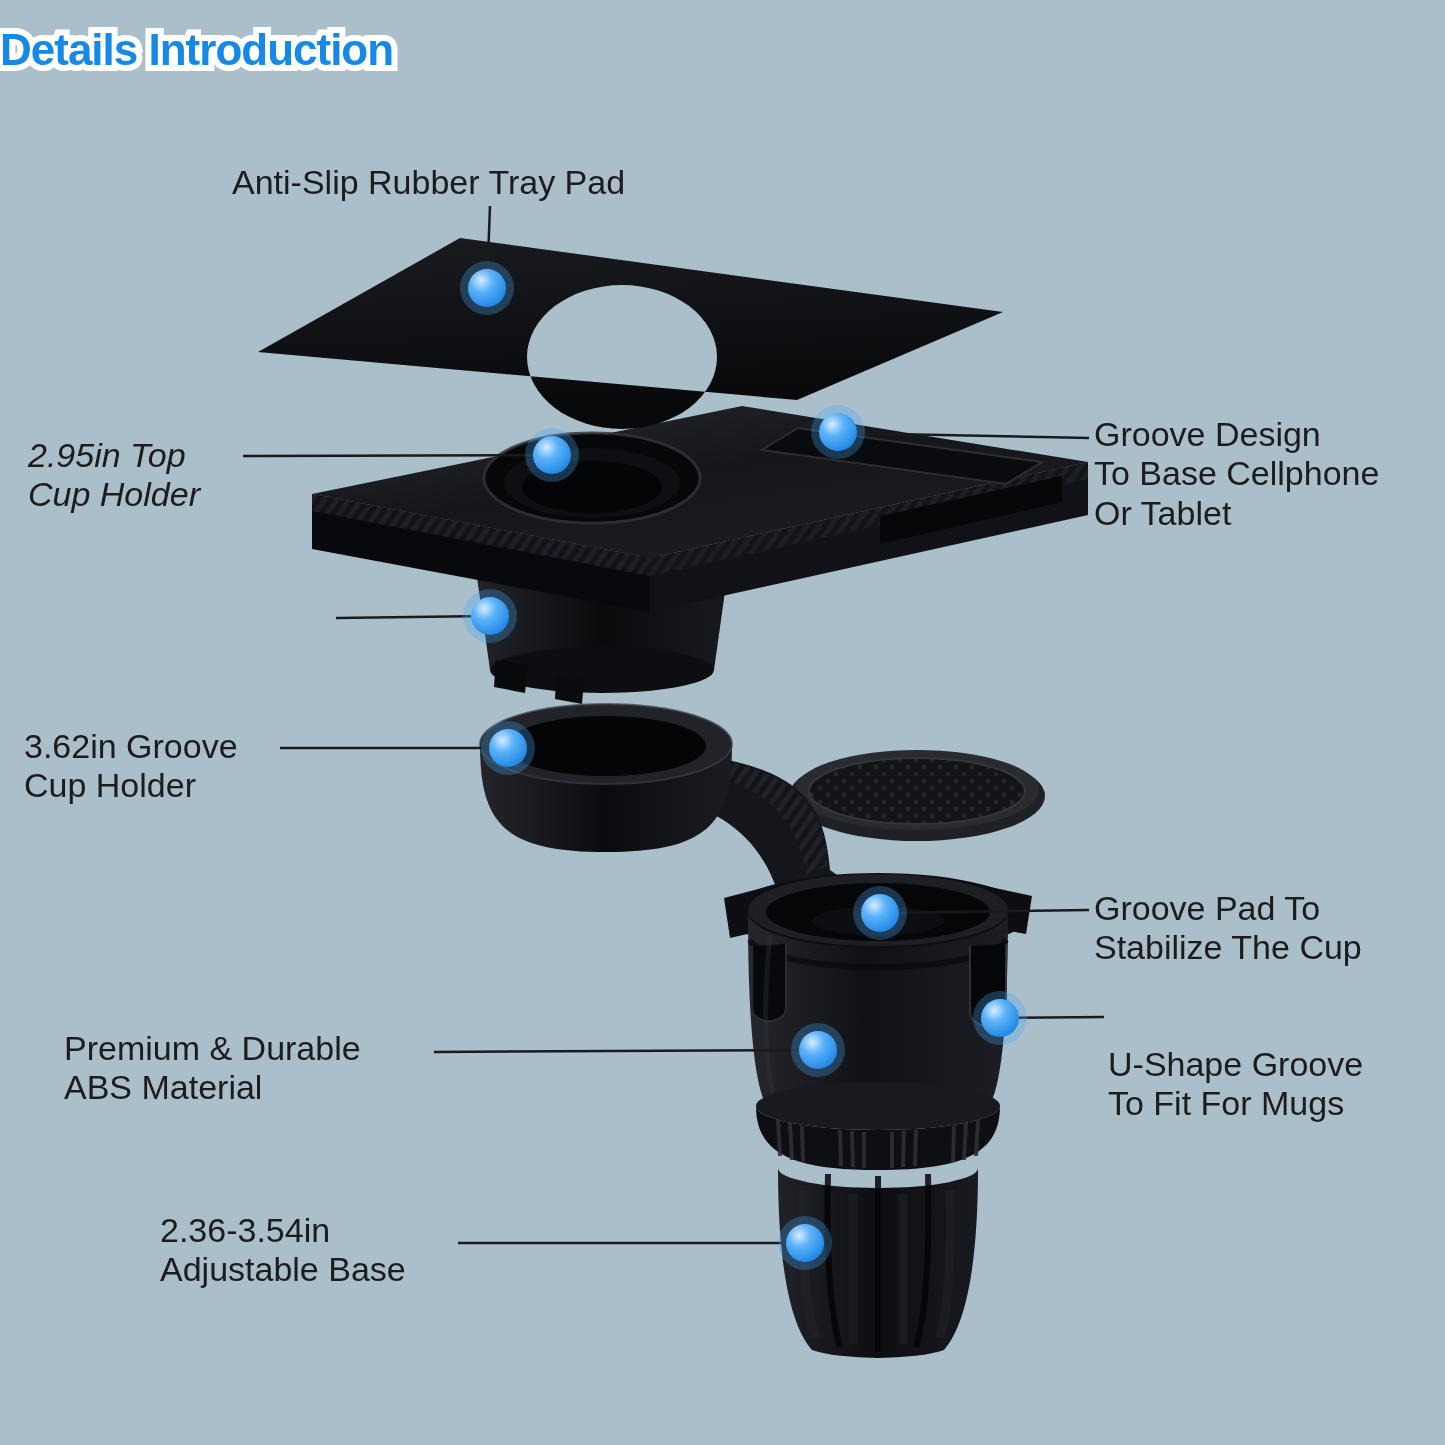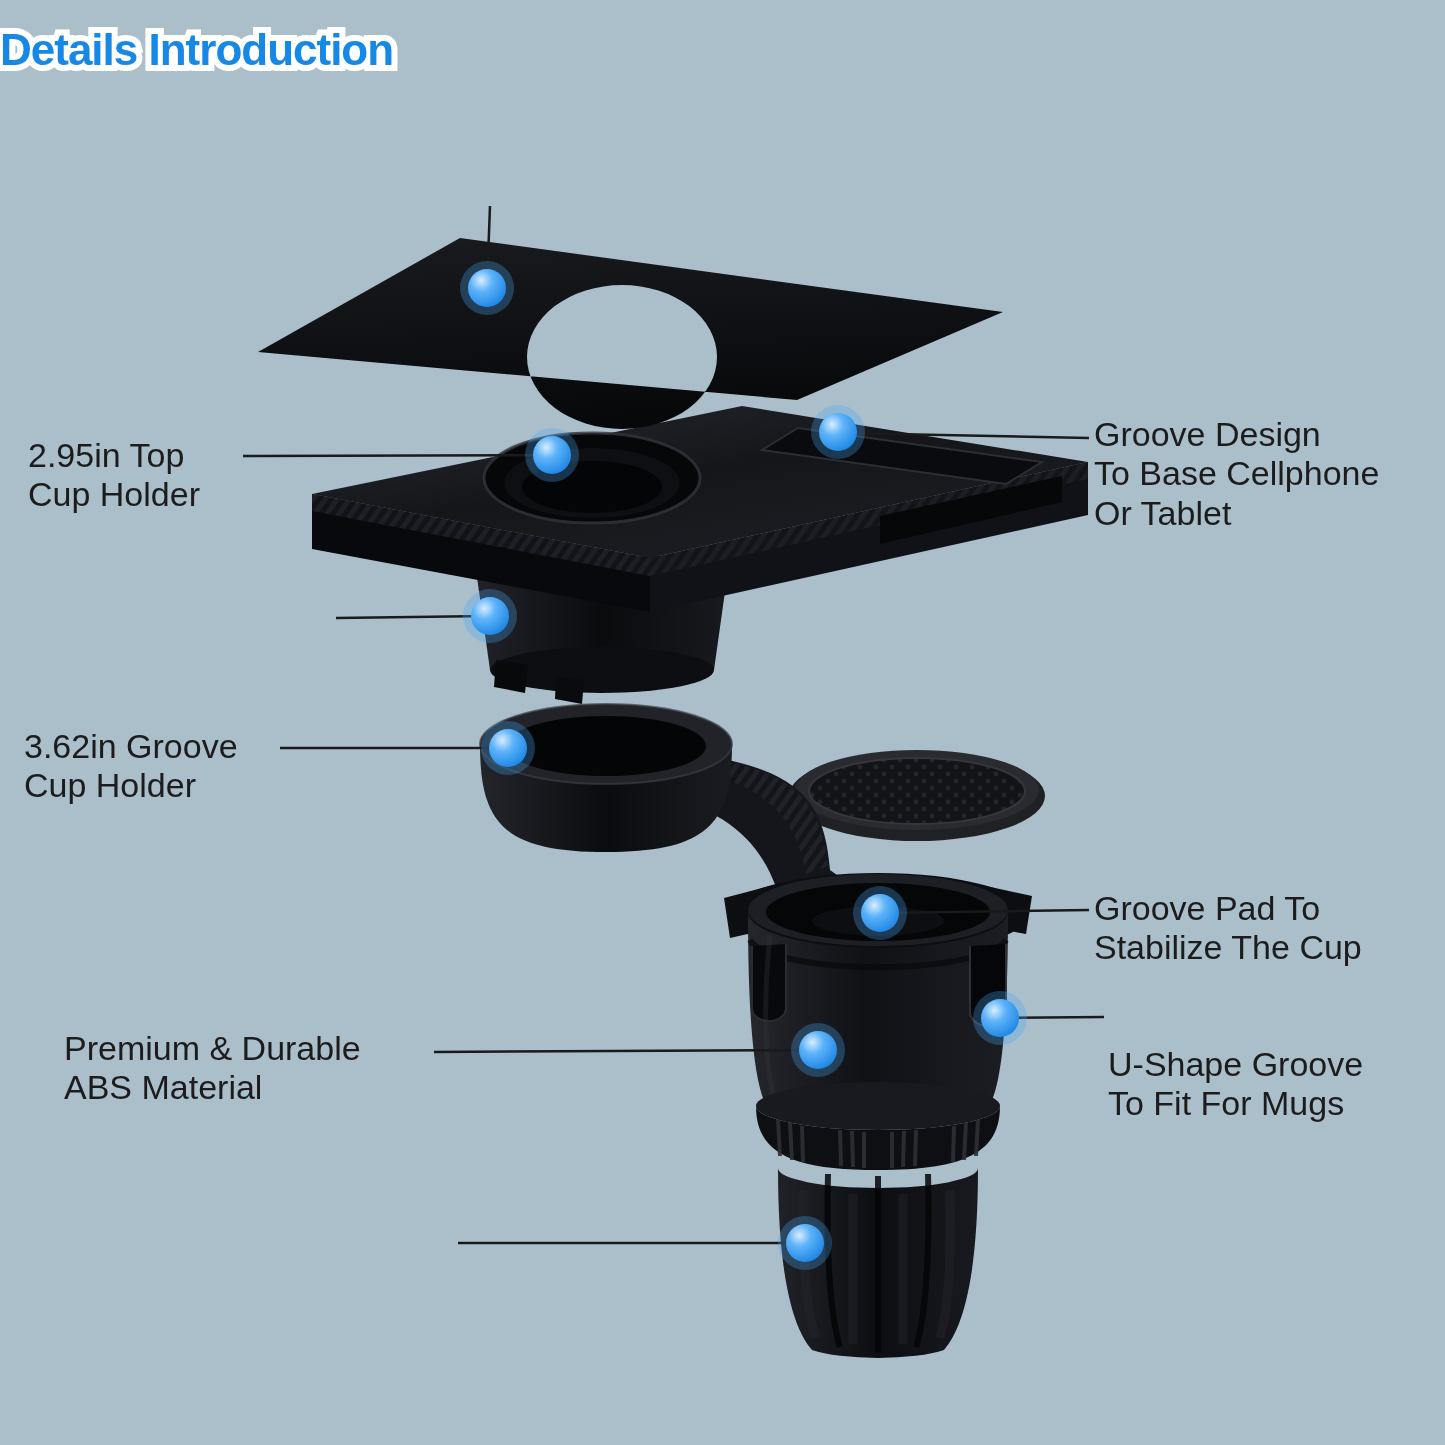--- a/index.html
+++ b/index.html
@@ -215,27 +215,30 @@
           <circle cx="805" cy="1243" r="19" fill="url(#dotGrad)"></circle>
         </g>
     </g>
   </svg>
 
   <div class="title">
     <span class="stroke">Details Introduction</span>
     <span class="fill">Details Introduction</span>
   </div>
 
-  <div class="callout" style="left:28px;top:436px;">2.95in Top
+  <div class="callout" style="left:232px;top:163px;">Anti-Slip Rubber Tray Pad</div>
+  <div class="callout" style="left:28px;top:436px;font-style:italic;">2.95in Top
 Cup Holder</div>
   <div class="callout" style="left:1094px;top:415px;">Groove Design
 To Base Cellphone
 Or Tablet</div>
   <div class="callout" style="left:24px;top:727px;">3.62in Groove
 Cup Holder</div>
   <div class="callout" style="left:1094px;top:889px;">Groove Pad To
 Stabilize The Cup</div>
   <div class="callout" style="left:1108px;top:997px;margin-top:48px;">U-Shape Groove
 To Fit For Mugs</div>
   <div class="callout" style="left:64px;top:1029px;">Premium &amp; Durable
 ABS Material</div>
+  <div class="callout" style="left:160px;top:1211px;">2.36-3.54in
+Adjustable Base</div>
 
 </div>
 
 </body></html>

